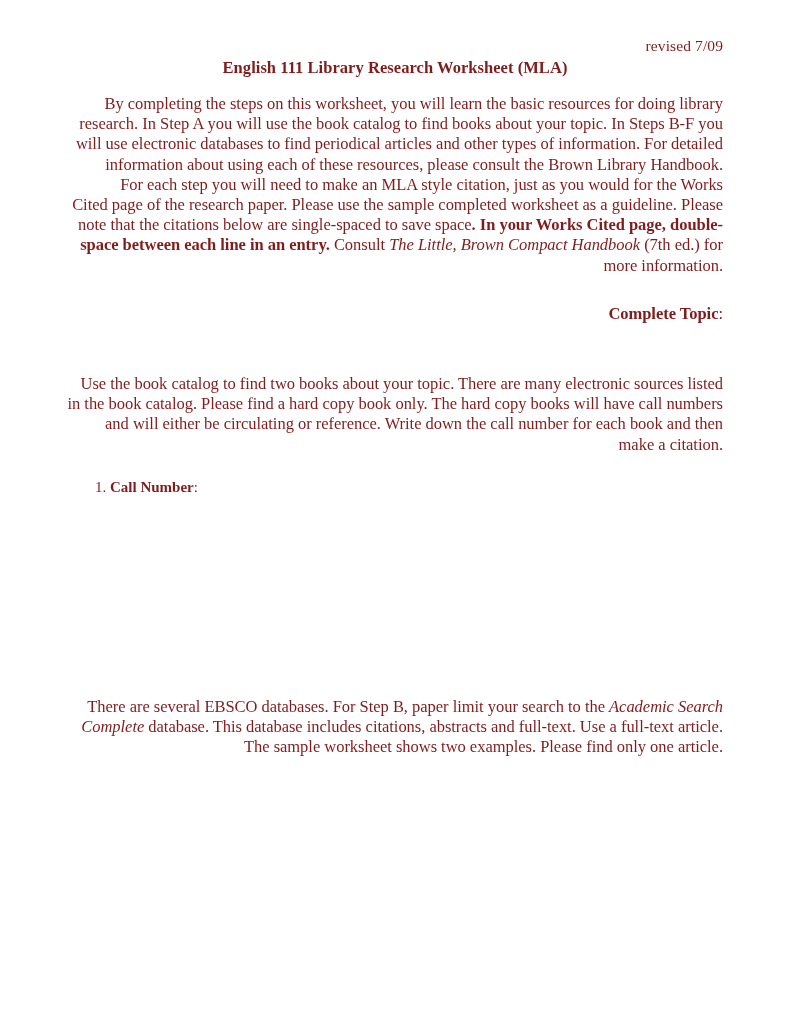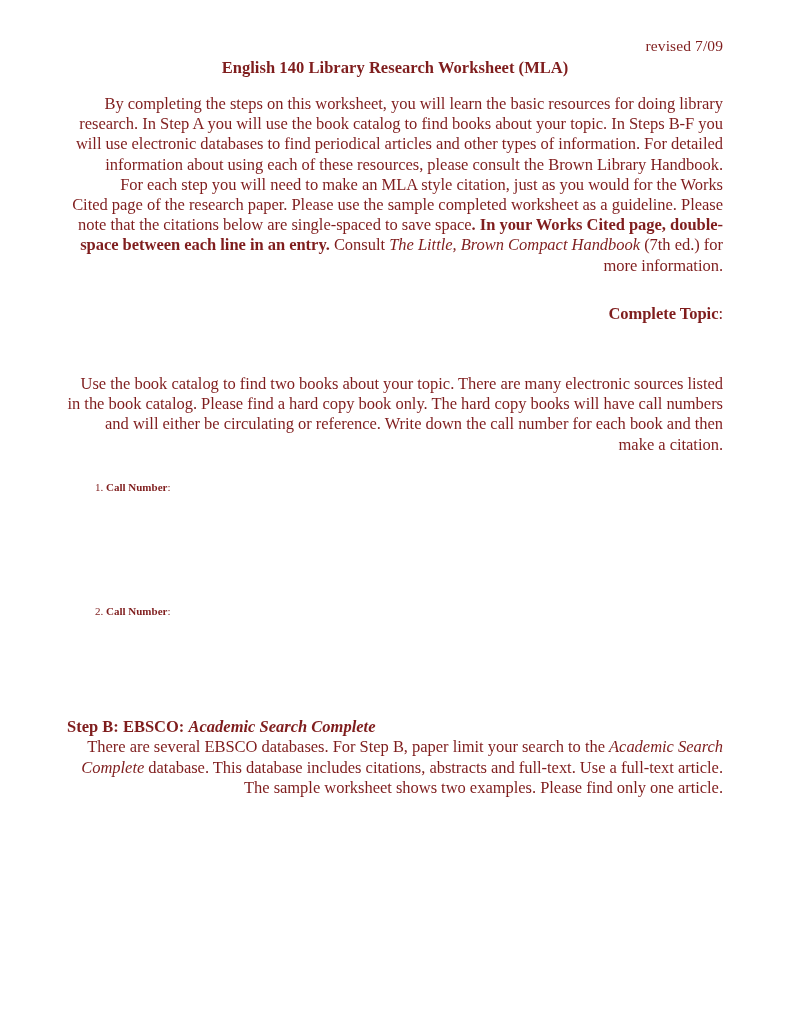--- a/index.html
+++ b/index.html
@@ -52,38 +52,38 @@
   .gap-4 { height: 28px; }
   b, .b { font-weight: bold; }
   i, .i { font-style: italic; }
   .bi { font-weight: bold; font-style: italic; }
   .section-head {
     font-size: 16.5px;
     line-height: 20.2px;
     font-weight: bold;
   }
   .numbered {
-    font-size: 11px;
+    font-size: 15px;
     line-height: 20.2px;
     margin-left: 28px;
   }
   .numbered .num { font-weight: normal; }
   .blank-space-a { height: 104px; }
   .blank-space-b { height: 96px; }
   .normal-colon { font-weight: normal; }
 </style>
 </head>
 <body>
 
 <div class="page">
   <div class="content">
 
     <div class="revised">revised 7/09</div>
 
-    <div class="doc-title">English 140 Library Research Worksheet (MLA)</div>
+    <div class="doc-title">English 111 Library Research Worksheet (MLA)</div>
 
     <div class="gap-2"></div>
 
     <div class="para"><span class="indent"></span><span>By completing the steps on this worksheet, you will learn the basic resources for doing library research. In Step A you will use the book catalog to find books about your topic. In Steps B-F you will use electronic databases to find periodical articles and other types of information. For detailed information about using each of these resources, please consult the Brown Library Handbook.</span></div>
 
     <div class="para"><span class="indent"></span><span>For each step you will need to make an MLA style citation, just as you would for the Works Cited page of the research paper. Please use the sample completed worksheet as a guideline. Please note that the citations below are single-spaced to save space</span><b>. In your Works Cited page, double-space between each line in an entry.</b><span> Consult </span><i>The Little, Brown Compact Handbook</i><span> (7th ed.) for more information.</span></div>
 
     <div class="gap-3"></div>
 
     <div class="para"><b>Complete Topic</b><span class="normal-colon">:</span><span></span></div>
@@ -93,22 +93,20 @@
 
 
     <div class="para">Use the book catalog to find two books about your topic. There are many electronic sources listed in the book catalog. Please find a hard copy book only. The hard copy books will have call numbers and will either be circulating or reference. Write down the call number for each book and then make a citation.</div>
 
     <div style="height:22px"></div>
 
     <div class="numbered"><span class="num">1.</span> <b>Call Number</b><span class="normal-colon">:</span><span></span></div>
 
     <div class="blank-space-a"></div>
 
-    <div class="numbered"><span class="num">2.</span> <b>Call Number</b><span class="normal-colon">:</span><span></span></div>
 
     <div class="blank-space-b"></div>
 
-    <div class="section-head"><span>Step B: EBSCO: </span><span class="bi">Academic Search Complete</span></div>
 
     <div class="para"><span>There are several EBSCO databases. For Step B, paper limit your search to the </span><i>Academic Search Complete</i><span> database. This database includes citations, abstracts and full-text. Use a full-text article. The sample worksheet shows two examples. Please find only one article.</span></div>
 
   </div>
 </div>
 
 </body></html>

